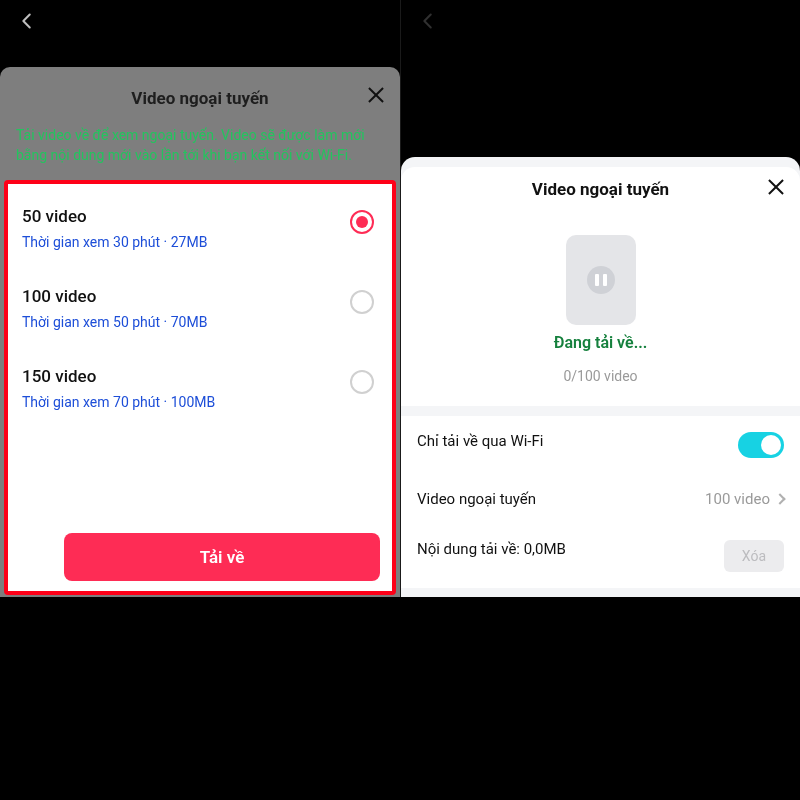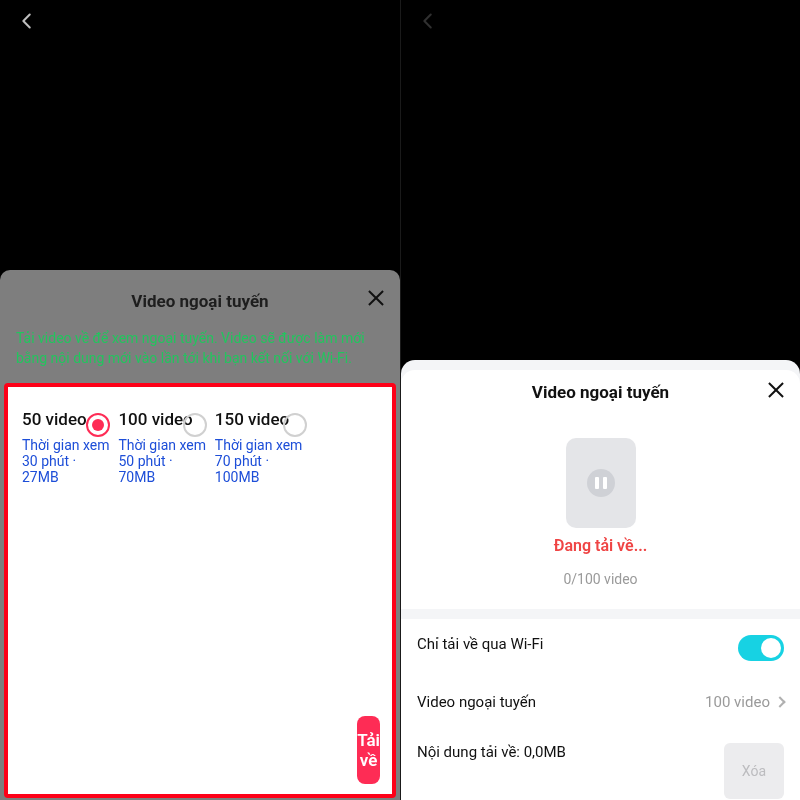--- a/index.html
+++ b/index.html
@@ -4,21 +4,21 @@
 <style>
   * { box-sizing: border-box; margin: 0; padding: 0; }
   body {
     width: 800px;
     height: 800px;
     display: flex;
     font-family: -apple-system, BlinkMacSystemFont, "Segoe UI", Roboto, Helvetica, Arial, sans-serif;
     background: #000;
     overflow: hidden;
   }
-  .pane { width: 400px; height: 800px; position: relative; background: #000; }
+  .pane { width: 400px; height: 597px; position: relative; background: #000; }
   .topbar { height: 46px; display: flex; align-items: center; padding: 0 10px; }
   .back-arrow { color: #bfbfbf; font-size: 26px; line-height: 1; padding: 4px 6px; }
   
   .sheet-dimmed {
     position: absolute;
     left: 0; right: 0; bottom: 0;
     background: rgba(230,230,230,0.55);
     border-top-left-radius: 10px;
     border-top-right-radius: 10px;
     padding-top: 6px;
@@ -39,21 +39,21 @@
     font-size: 14px; line-height: 1.45; color: #22c55e;
     padding: 2px 16px 14px 16px;
   }
   .options-box {
     background: #fff;
     border: 4px solid #fe0018;
     border-radius: 4px;
     margin: 0 4px 0 4px;
     padding: 8px 12px 10px 12px;
     min-height: 415px;
-    display: flex; flex-direction: row;
+    display: flex; flex-direction: column; gap: 8px;
   }
   .opt {
     padding: 14px 2px 14px 2px;
     position: relative;
   }
   .opt-title { font-size: 17px; font-weight: 500; color: #111; margin-bottom: 8px; }
   .opt-sub   { font-size: 14px; color: #1d4ed8; }
   .radio {
     position: absolute; right: 6px; top: 18px;
     width: 24px; height: 24px; border-radius: 50%;
@@ -93,38 +93,38 @@
   .prog-thumb {
     width: 70px; height: 90px; background: #e4e5e8; border-radius: 10px;
     margin: 0 auto 8px auto; position: relative;
     display:flex; align-items:center; justify-content:center;
   }
   .prog-thumb .pause {
     width: 28px; height: 28px; border-radius: 50%; background: #cfd1d6;
     display:flex; align-items:center; justify-content:center; gap:4px;
   }
   .prog-thumb .pause span { width:4px; height:12px; background:#fff; border-radius:1px; display:inline-block; }
-  .prog-status { font-size: 16px; font-weight: 600; color: #ef4444; margin-top: 6px; }
+  .prog-status { font-size: 16px; font-weight: 600; color: #15803d; margin-top: 6px; }
   .prog-count  { font-size: 14px; color: #9a9a9a; margin-top: 16px; }
   .settings-card { background:#fff; margin-top: 10px; }
   .row {
     display:flex; align-items:flex-start; justify-content:space-between;
     padding: 16px 16px; font-size: 15px; color:#111;
   }
   .row .value { color:#9a9a9a; display:flex; align-items:center; gap:6px; }
   .chev { display:inline-block; width:8px; height:8px; border-right:2px solid #b0b0b0; border-bottom:2px solid #b0b0b0; transform:rotate(-45deg); }
   .toggle {
     width: 46px; height: 26px; border-radius: 13px; background:#17d2e3; position:relative;
   }
   .toggle::after {
     content:""; position:absolute; right:3px; top:3px; width:20px; height:20px; border-radius:50%; background:#fff;
   }
   .del-btn {
     background:#ececee; color:#bcbcbf; font-size:14px;
-    padding: 20px 18px; border-radius:6px;
+    padding: 8px 18px; border-radius:6px;
   }
 </style>
 </head>
 <body>
 
 <div class="pane">
   <div class="topbar">
     <div class="back-arrow">
       <svg width="22" height="22" viewBox="0 0 24 24" fill="none">
           <path d="M15 5l-7 7 7 7" stroke="#bfbfbf" stroke-width="2.2" stroke-linecap="round" stroke-linejoin="round"></path>

